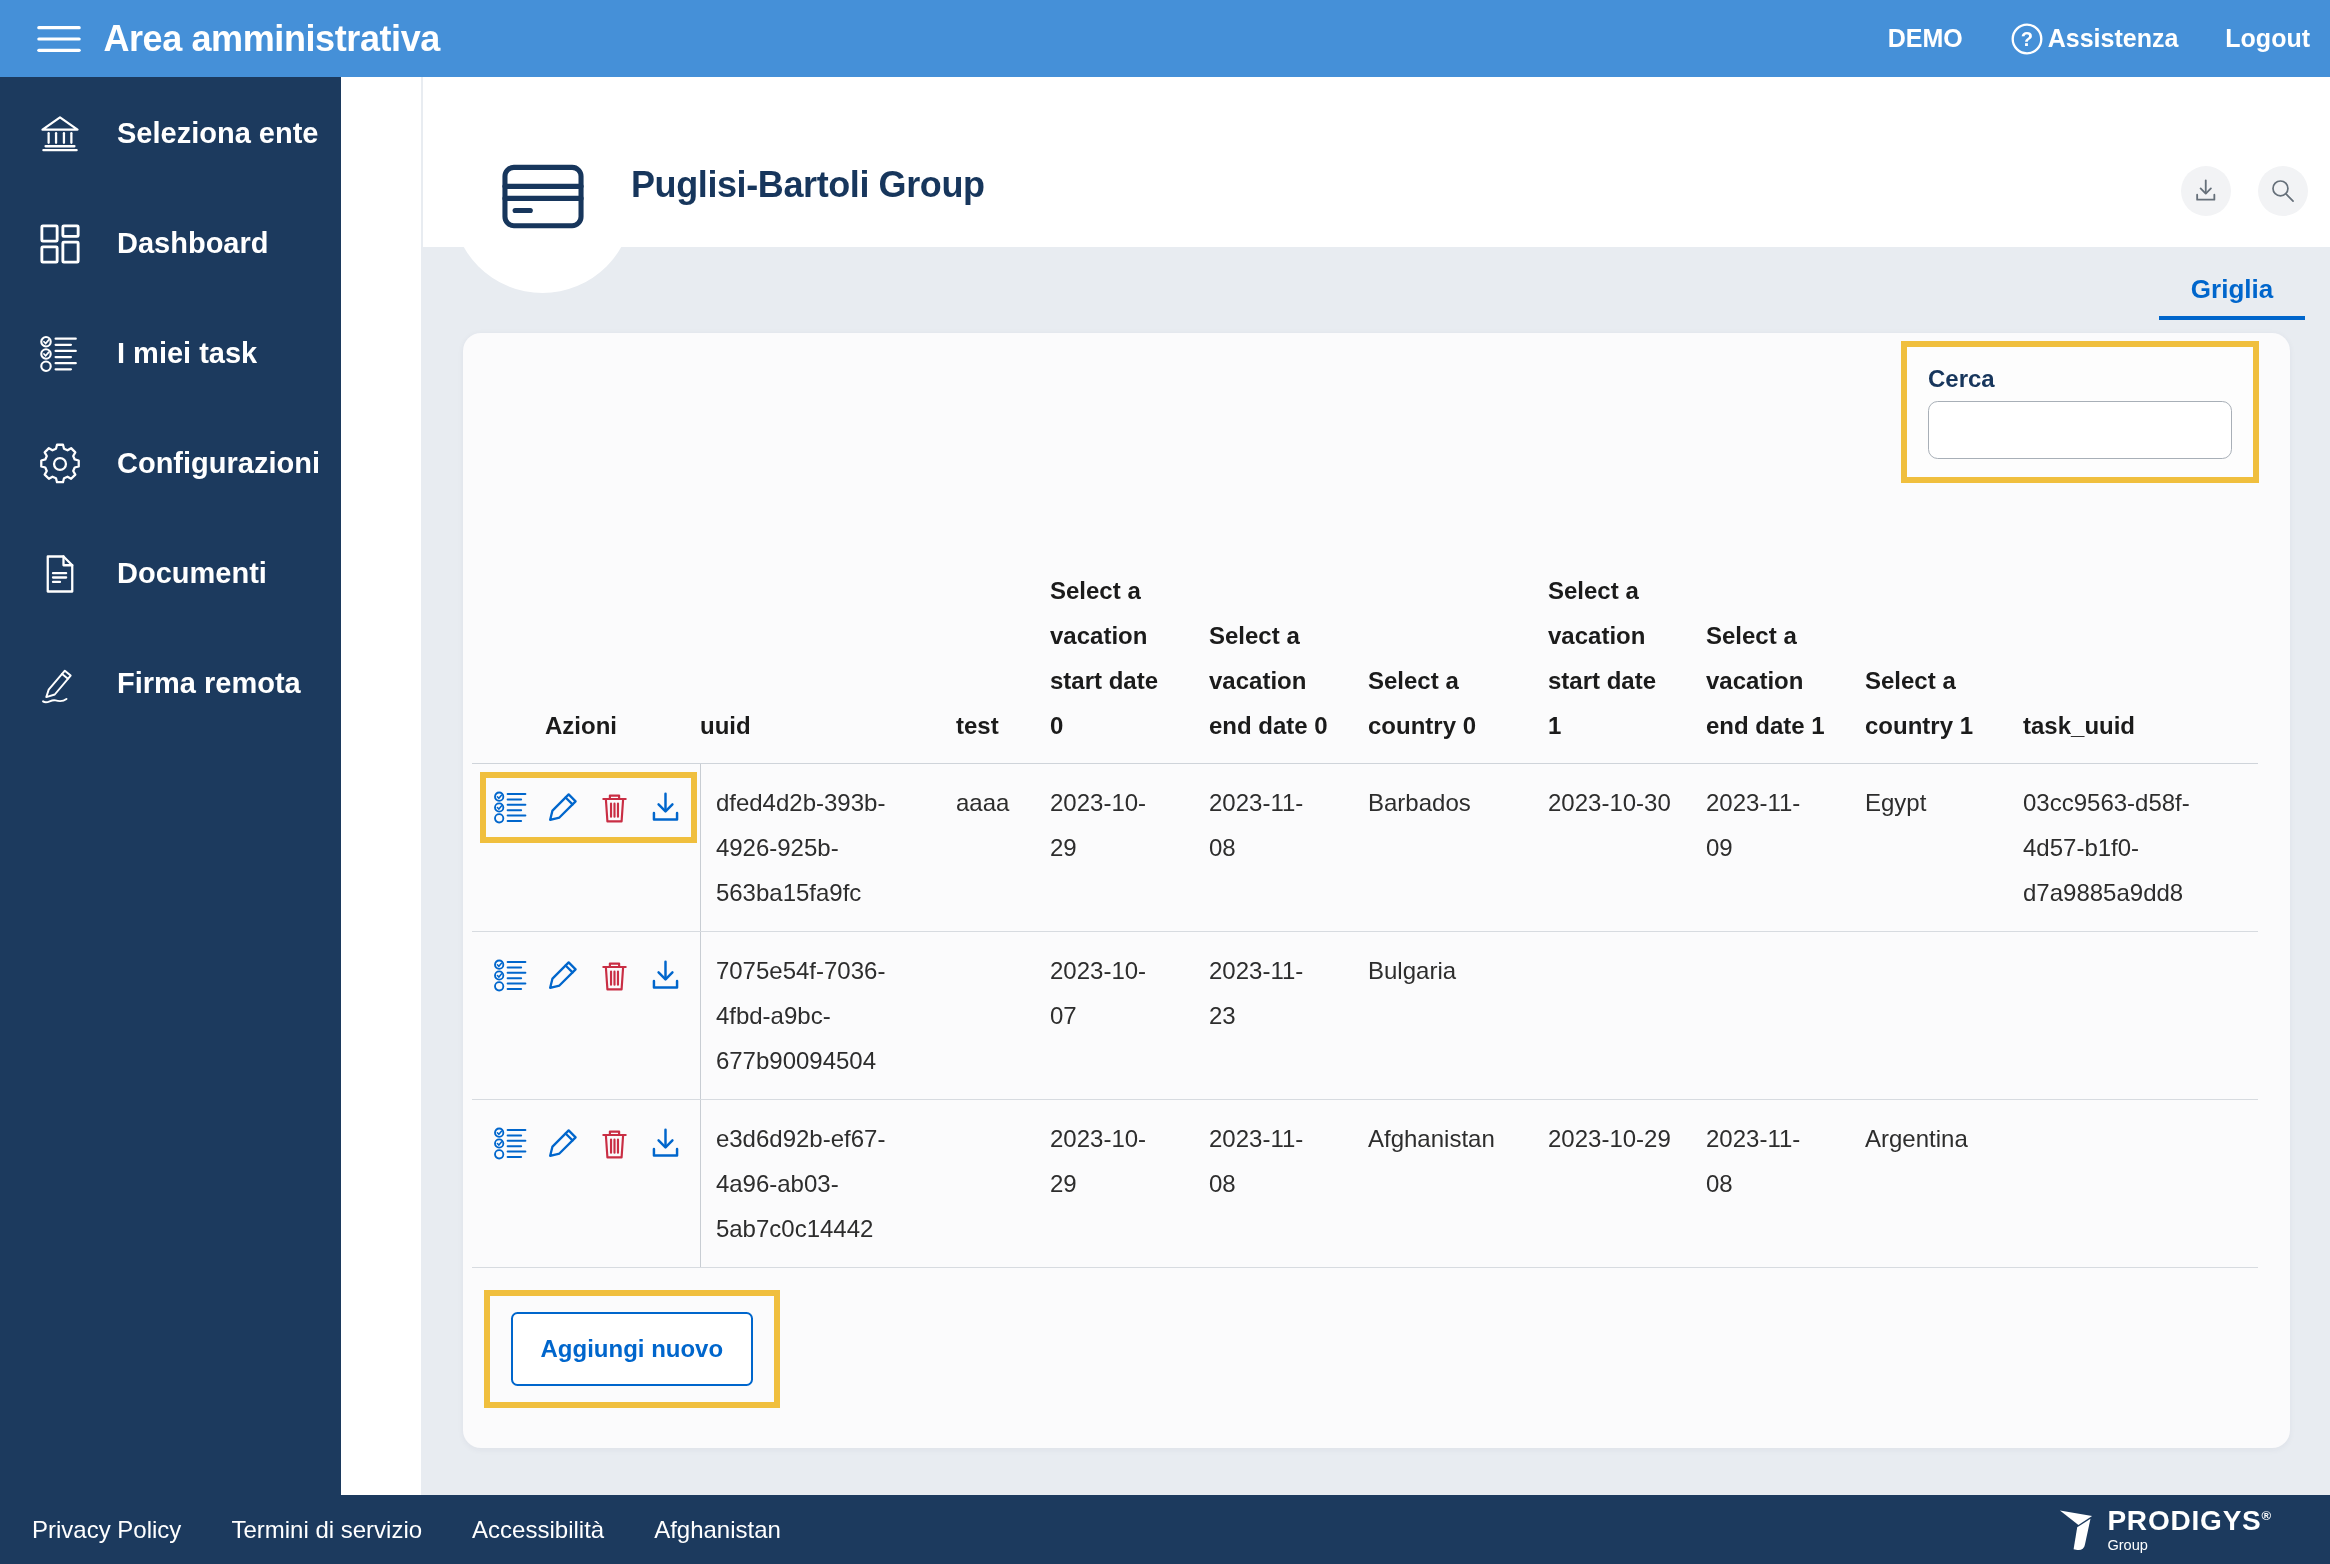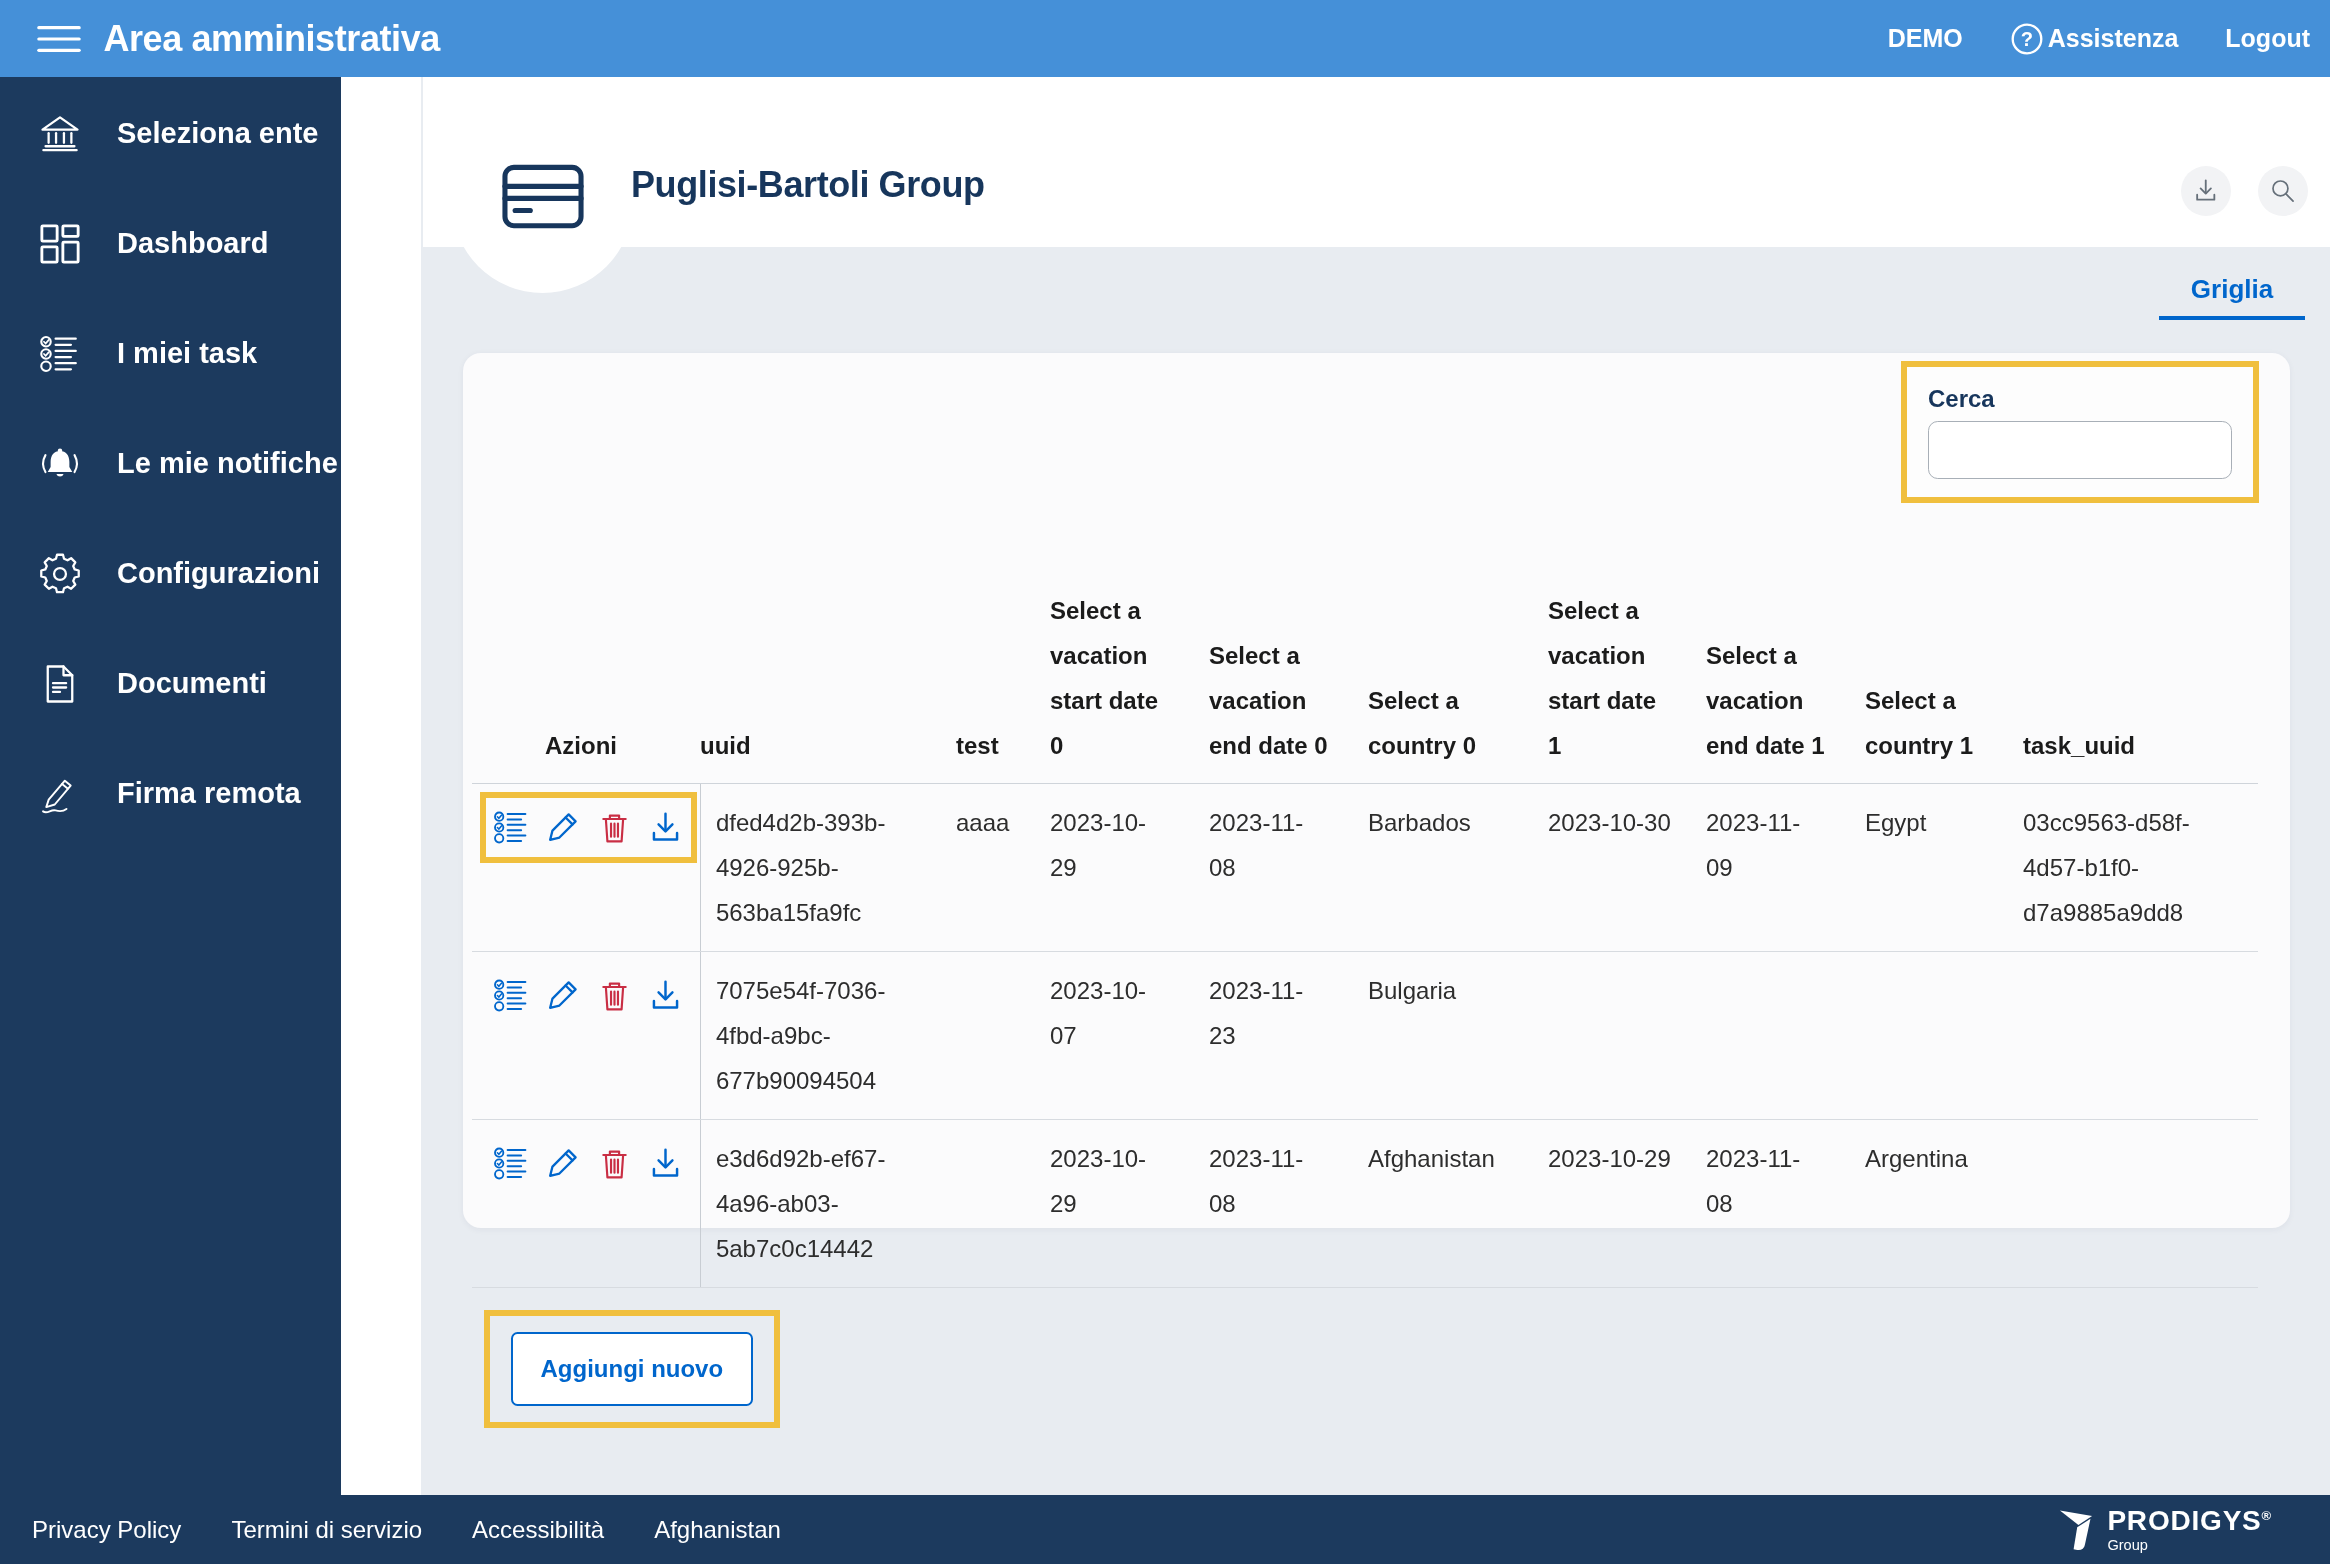--- a/index.html
+++ b/index.html
@@ -50,22 +50,22 @@
     color:var(--c-title);letter-spacing:-0.4px;}
   .band-actions{position:absolute;top:89px;right:25px;display:flex;gap:27.5px;}
   .circle-btn{width:50px;height:50px;border-radius:50%;background:#f2f3f5;border:none;cursor:pointer;
     display:flex;align-items:center;justify-content:center;padding:0;}
   .circle-btn svg{width:27.5px;height:27.5px;color:#66707a;}
   .tab{position:absolute;right:28px;top:197px;width:146px;text-align:center;color:var(--c-blue);
     font-size:26px;font-weight:bold;padding-bottom:11.3px;border-bottom:4.9px solid var(--c-blue);
     cursor:pointer;}
 
   
-  .card{position:absolute;left:42px;top:256px;width:1827px;height:875px;background:var(--c-card);
-    border-radius:18px;box-shadow:0 1.6px 6.5px rgba(30,45,70,.05);margin-top:20px;}
+  .card{position:absolute;left:42px;top:256px;width:1827px;height:1115px;background:var(--c-card);
+    border-radius:18px;box-shadow:0 1.6px 6.5px rgba(30,45,70,.05);}
   .hl-border{border:6.5px solid var(--c-yellow);}
   .search-box{position:absolute;top:8px;right:31px;width:358px;height:142px;background:#fdfdfd;
     padding:18px 21px;}
   .search-box label{display:block;font-size:24px;font-weight:bold;color:var(--c-title);}
   .search-box input{margin-top:8px;width:100%;height:58px;border:1.6px solid #a8afb7;
     border-radius:9.7px;background:#fff;font-size:22.7px;padding:0 14.6px;outline:none;
     font-family:"Liberation Sans",sans-serif;}
 
   
   .grid-wrap{position:absolute;left:9px;top:235px;width:1786px;}
@@ -254,26 +254,20 @@
     <svg class="s-ic" viewBox="0 0 52 52" width="42" height="42">
         <use href="#i-dashboard"></use>
       </svg>
     <span class="s-label">Dashboard</span>
   </div>
   <div class="side-item">
     <svg class="s-ic" viewBox="0 0 52 52" width="42" height="42">
         <use href="#i-tasks"></use>
       </svg>
     <span class="s-label">I miei task</span>
-  </div>
-  <div class="side-item">
-    <svg class="s-ic" viewBox="0 0 52 52" width="42" height="42">
-        <use href="#i-bell"></use>
-      </svg>
-    <span class="s-label">Le mie notifiche</span>
   </div>
   <div class="side-item">
     <svg class="s-ic" viewBox="0 0 52 52" width="42" height="42">
         <use href="#i-gear"></use>
       </svg>
     <span class="s-label">Configurazioni</span>
   </div>
   <div class="side-item">
     <svg class="s-ic" viewBox="0 0 52 52" width="42" height="42">
         <use href="#i-doc"></use>

